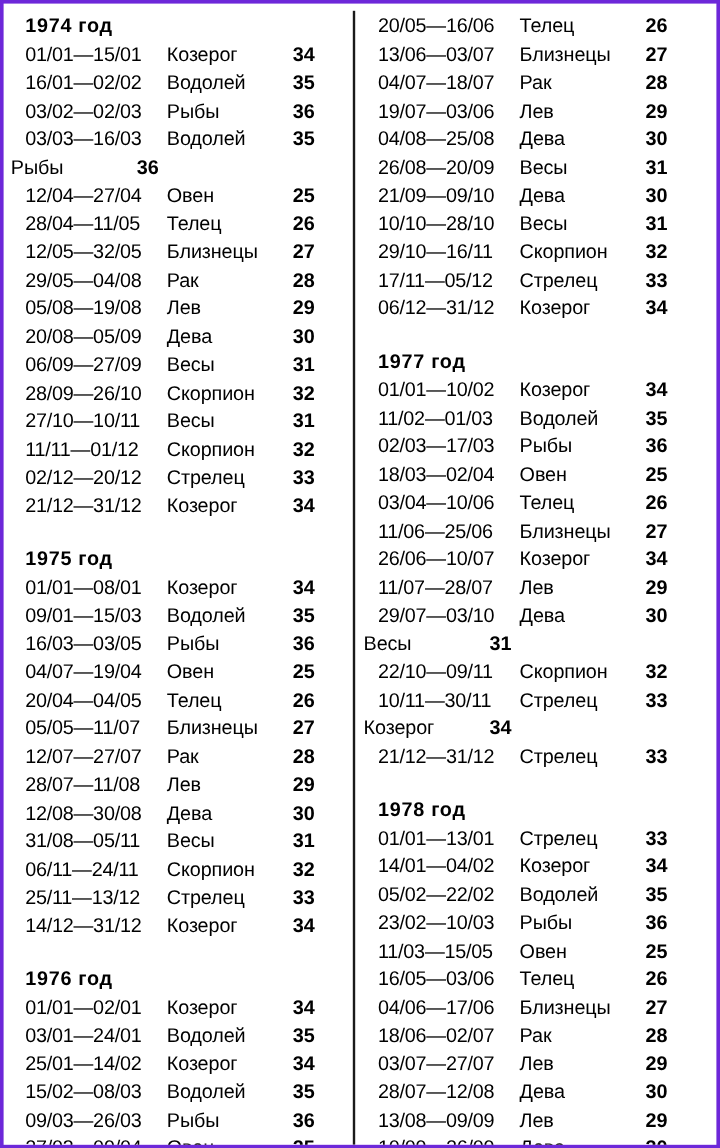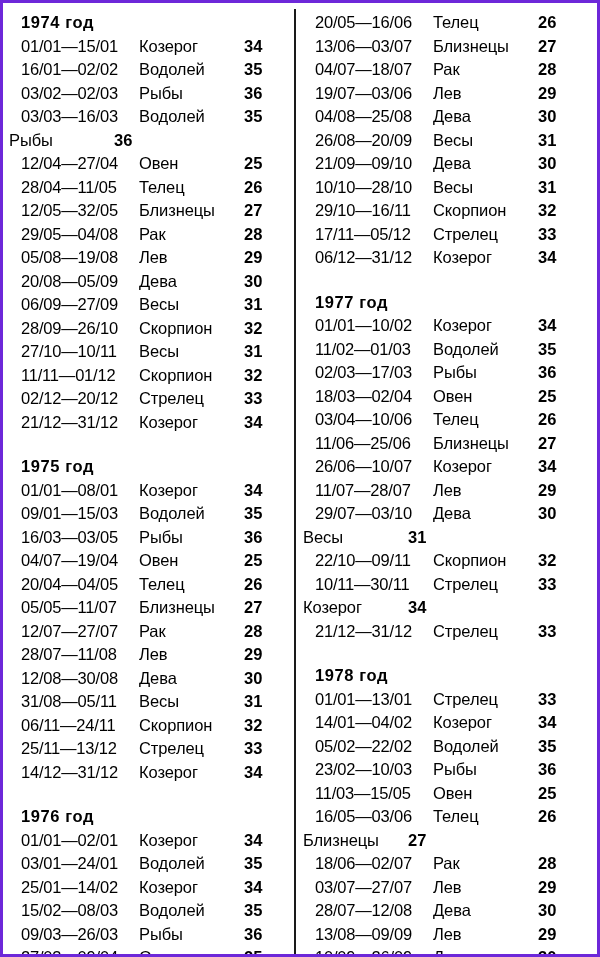--- a/index.html
+++ b/index.html
@@ -428,20 +428,21 @@
         <span class="cell-range">11/03—15/05</span>
         <span class="cell-sign">Овен</span>
         <span class="cell-code">25</span>
       </div>
       <div class="row">
         <span class="cell-range">16/05—03/06</span>
         <span class="cell-sign">Телец</span>
         <span class="cell-code">26</span>
       </div>
       <div class="row">
+        <span class="cell-range">04/06—17/06</span>
         <span class="cell-sign">Близнецы</span>
         <span class="cell-code">27</span>
       </div>
       <div class="row">
         <span class="cell-range">18/06—02/07</span>
         <span class="cell-sign">Рак</span>
         <span class="cell-code">28</span>
       </div>
       <div class="row">
         <span class="cell-range">03/07—27/07</span>

